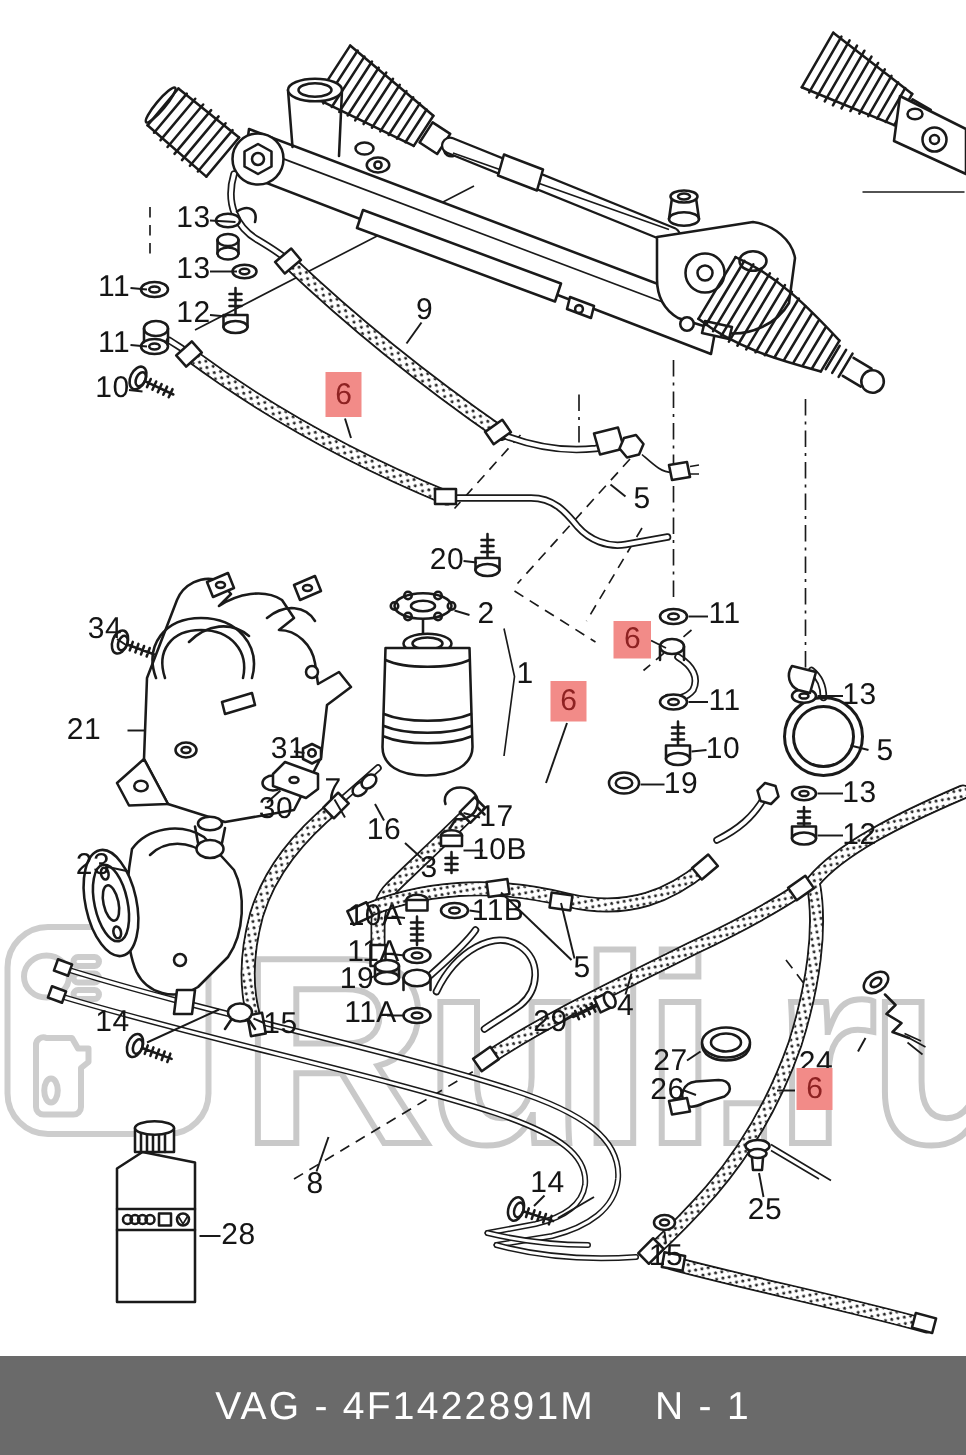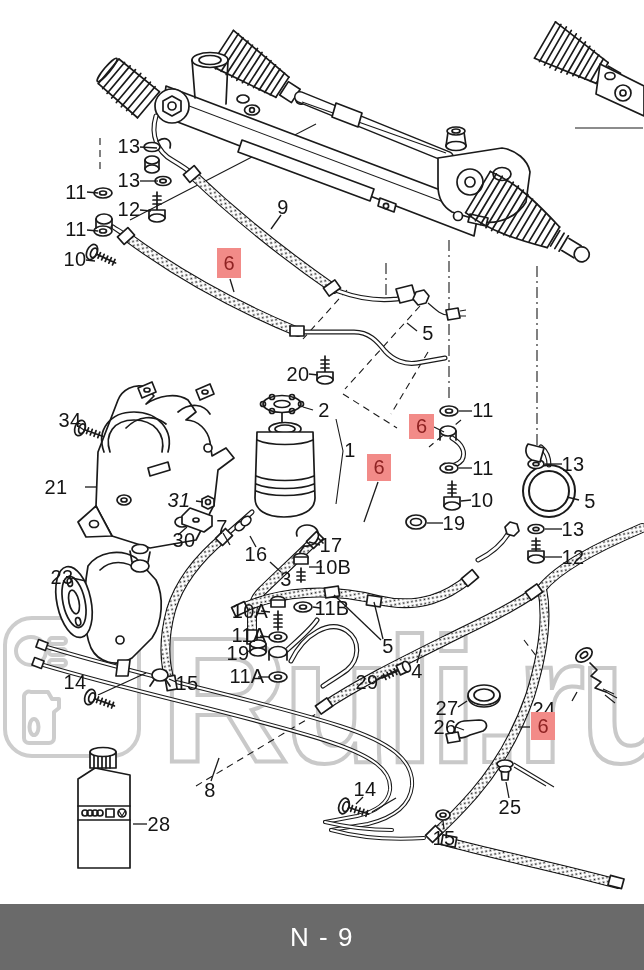--- a/index.html
+++ b/index.html
@@ -542,21 +542,21 @@
       <span class="callout" style="left: 129px; top: 209px;">12</span>
       <span class="callout" style="left: 76px; top: 229px;">11</span>
       <span class="callout" style="left: 75px; top: 259px;">10</span>
       <span class="callout" style="left: 283px; top: 207px;">9</span>
       <span class="callout" style="left: 298px; top: 374px;">20</span>
       <span class="callout" style="left: 428px; top: 333px;">5</span>
       <span class="callout" style="left: 324px; top: 410px;">2</span>
       <span class="callout" style="left: 350px; top: 450px;">1</span>
       <span class="callout" style="left: 70px; top: 420px;">34</span>
       <span class="callout" style="left: 56px; top: 487px;">21</span>
-      <span class="callout" style="left: 179px; top: 500px; font-style: italic;">31</span>
+      <span class="callout" style="left: 192px; top: 500px;">31</span>
       <span class="callout" style="left: 171px; top: 540px; margin-left: 13px;">30</span>
       <span class="callout" style="left: 222px; top: 527px;">7</span>
       <span class="callout" style="left: 256px; top: 554px;">16</span>
       <span class="callout" style="left: 331px; top: 545px;">17</span>
       <span class="callout" style="left: 62px; top: 577px;">23</span>
       <span class="callout" style="left: 286px; top: 579px;">3</span>
       <span class="callout" style="left: 333px; top: 567px;">10B</span>
       <span class="callout" style="left: 332px; top: 608px; text-align: center;">11B</span>
       <span class="callout" style="left: 250px; top: 611px;">10A</span>
       <span class="callout" style="left: 249px; top: 635px;">11A</span>
@@ -583,16 +583,17 @@
       <span class="callout" style="left: 365px; top: 789px;">14</span>
       <span class="callout" style="left: 210px; top: 790px;">8</span>
       <span class="callout" style="left: 159px; top: 824px;">28</span>
       <div class="hlbox" style="left: 217px; top: 248px; width: 24px; height: 30px; background: rgb(242, 139, 136); color: rgb(142, 34, 34);">6</div>
       <div class="hlbox" style="left: 409px; top: 414px; width: 25px; height: 25px; background: rgb(242, 139, 136); color: rgb(142, 34, 34);">6</div>
       <div class="hlbox" style="left: 367px; top: 454px; width: 24px; height: 27px; background: rgb(242, 139, 136); color: rgb(142, 34, 34);">6</div>
       <div class="hlbox" style="left: 531px; top: 712px; width: 24px; height: 28px; background: rgb(242, 139, 136); color: rgb(142, 34, 34);">6</div>
     </div>
 
 <div id="footer" style="background: rgb(106, 106, 106); color: rgb(255, 255, 255);">
-  <span>N - 9</span>
+  <span>VAG - 4F1422891M</span>
+  <span>N - 1</span>
 </div>
 
 </div>
 
 </body></html>

